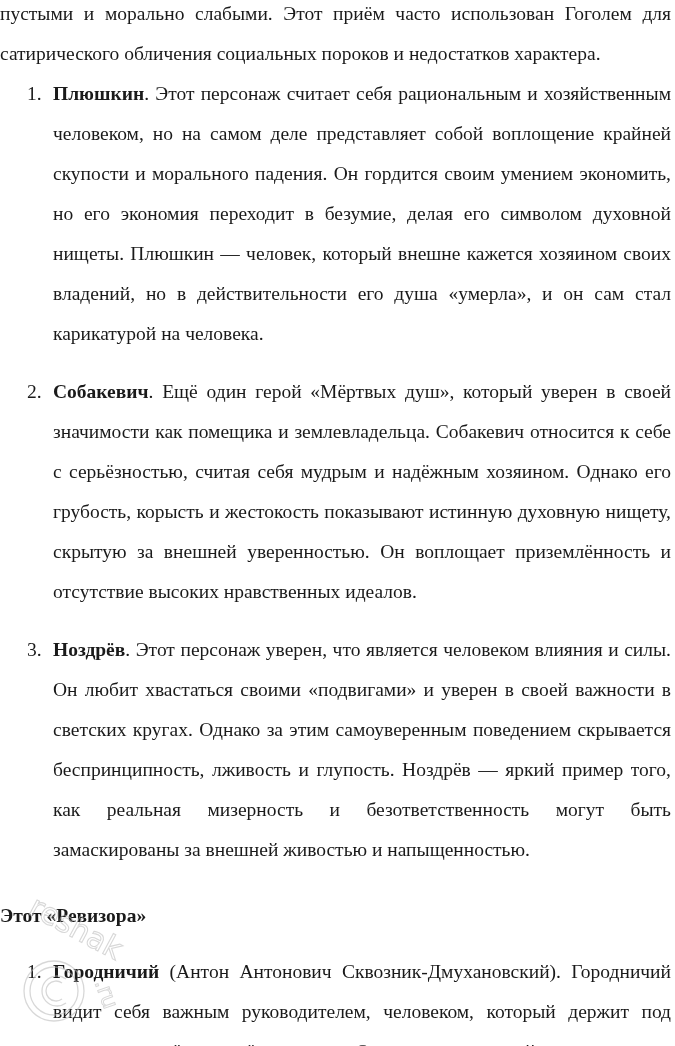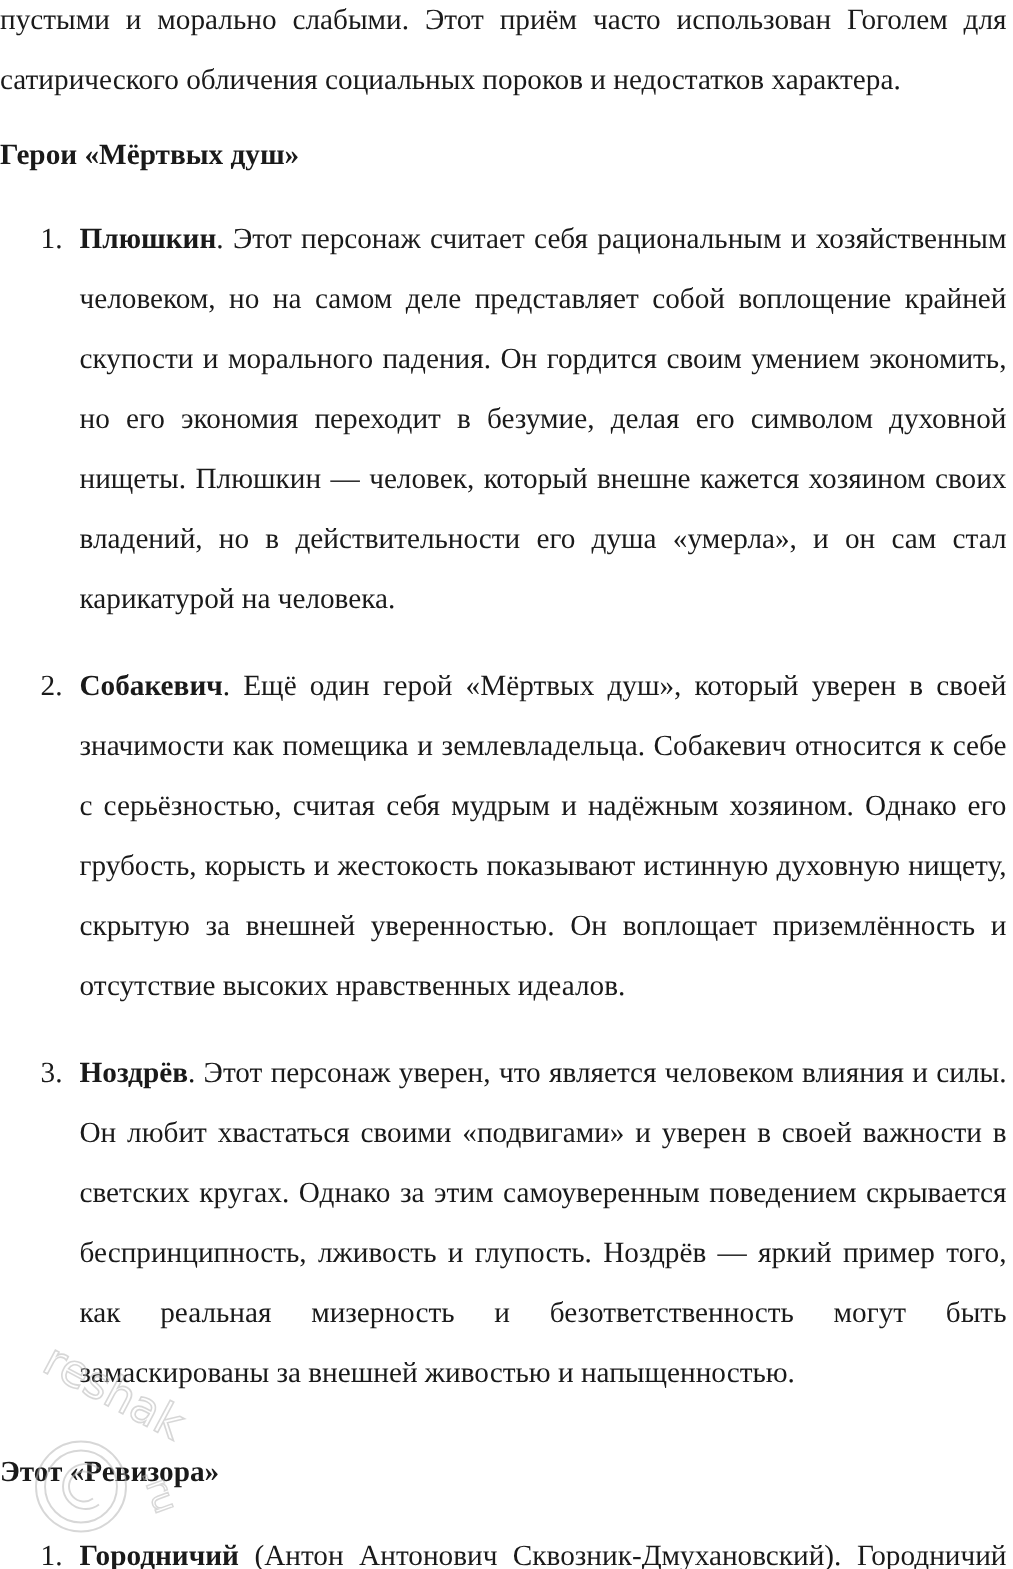--- a/index.html
+++ b/index.html
@@ -70,21 +70,20 @@
       opacity: 0.55;
     }
   </style>
 </head>
 <body>
 
 <div class="page">
 
   <p class="para">пустыми и морально слабыми. Этот приём часто использован Гоголем для сатирического обличения социальных пороков и недостатков характера.</p>
 
-  <h2 class="section first">Герои «Мёртвых душ»</h2>
 
   <ol class="items">
     <li>
       <span class="num">1.</span><span class="name">Плюшкин</span><span>. Этот персонаж считает себя рациональным и хозяйственным человеком, но на самом деле представляет собой воплощение крайней скупости и морального падения. Он гордится своим умением экономить, но его экономия переходит в безумие, делая его символом духовной нищеты. Плюшкин — человек, который внешне кажется хозяином своих владений, но в действительности его душа «умерла», и он сам стал карикатурой на человека.</span>
     </li>
     <li>
       <span class="num">2.</span><span class="name">Собакевич</span><span>. Ещё один герой «Мёртвых душ», который уверен в своей значимости как помещика и землевладельца. Собакевич относится к себе с серьёзностью, считая себя мудрым и надёжным хозяином. Однако его грубость, корысть и жестокость показывают истинную духовную нищету, скрытую за внешней уверенностью. Он воплощает приземлённость и отсутствие высоких нравственных идеалов.</span>
     </li>
     <li>
       <span class="num">3.</span><span class="name">Ноздрёв</span><span>. Этот персонаж уверен, что является человеком влияния и силы. Он любит хвастаться своими «подвигами» и уверен в своей важности в светских кругах. Однако за этим самоуверенным поведением скрывается беспринципность, лживость и глупость. Ноздрёв — яркий пример того, как реальная мизерность и безответственность могут быть замаскированы за внешней живостью и напыщенностью.</span>

